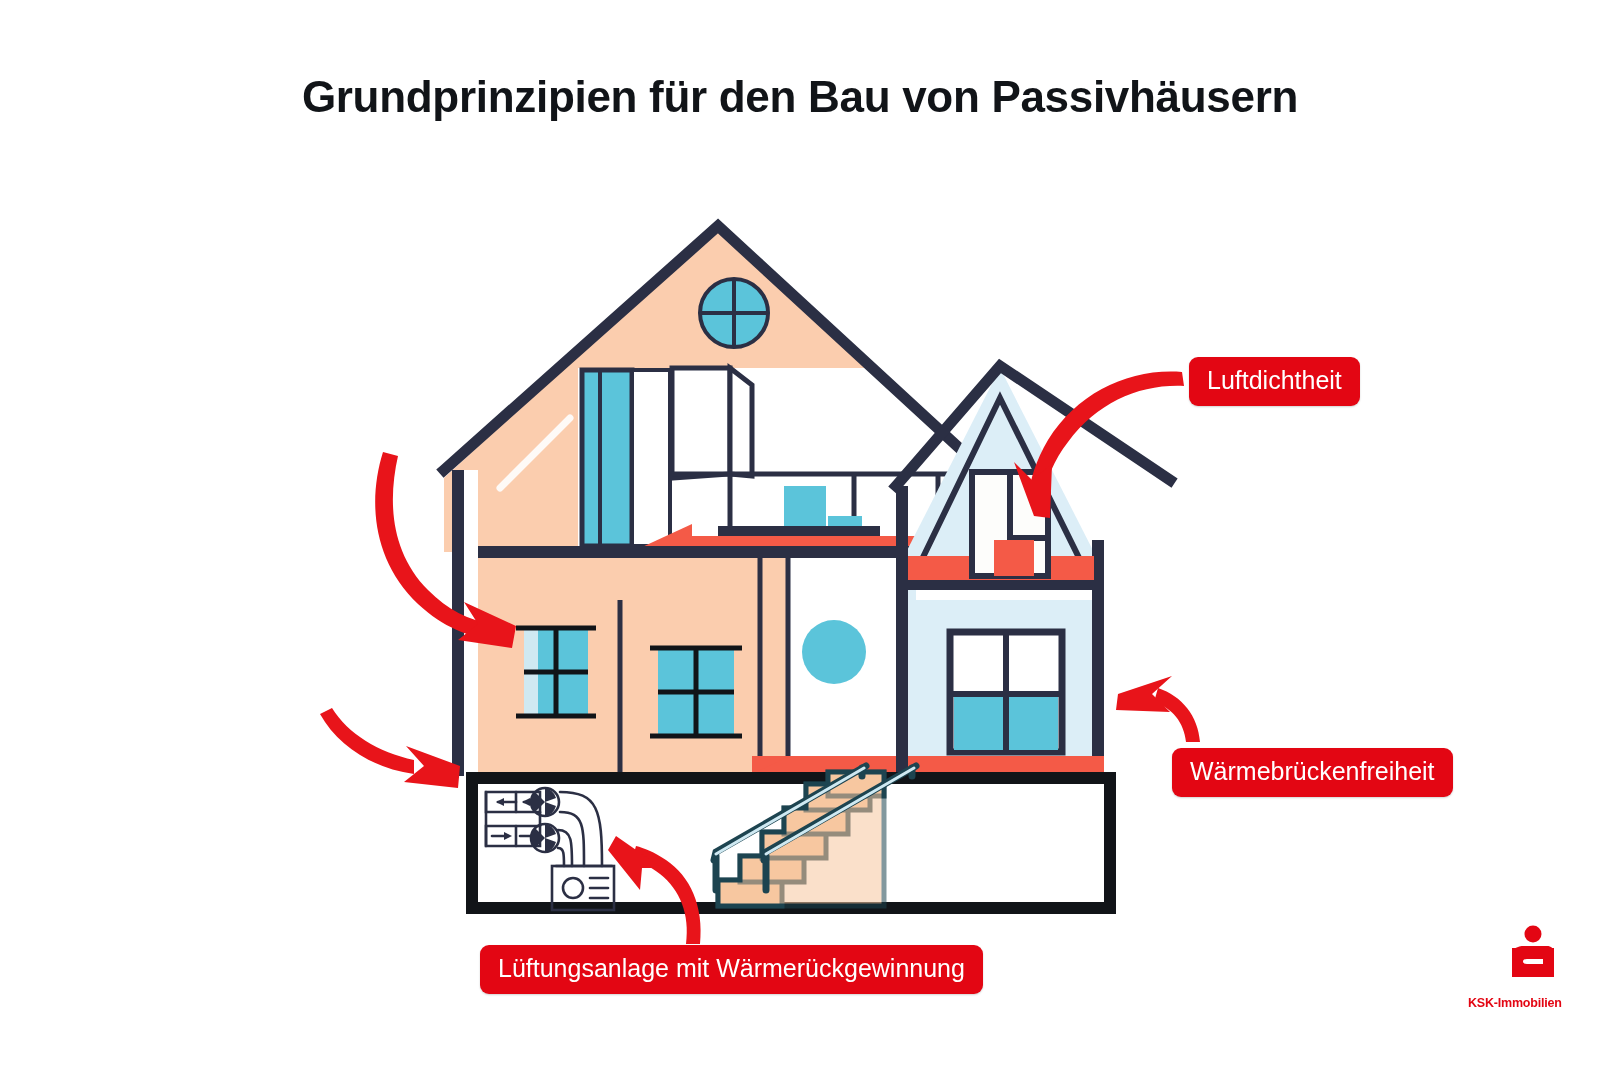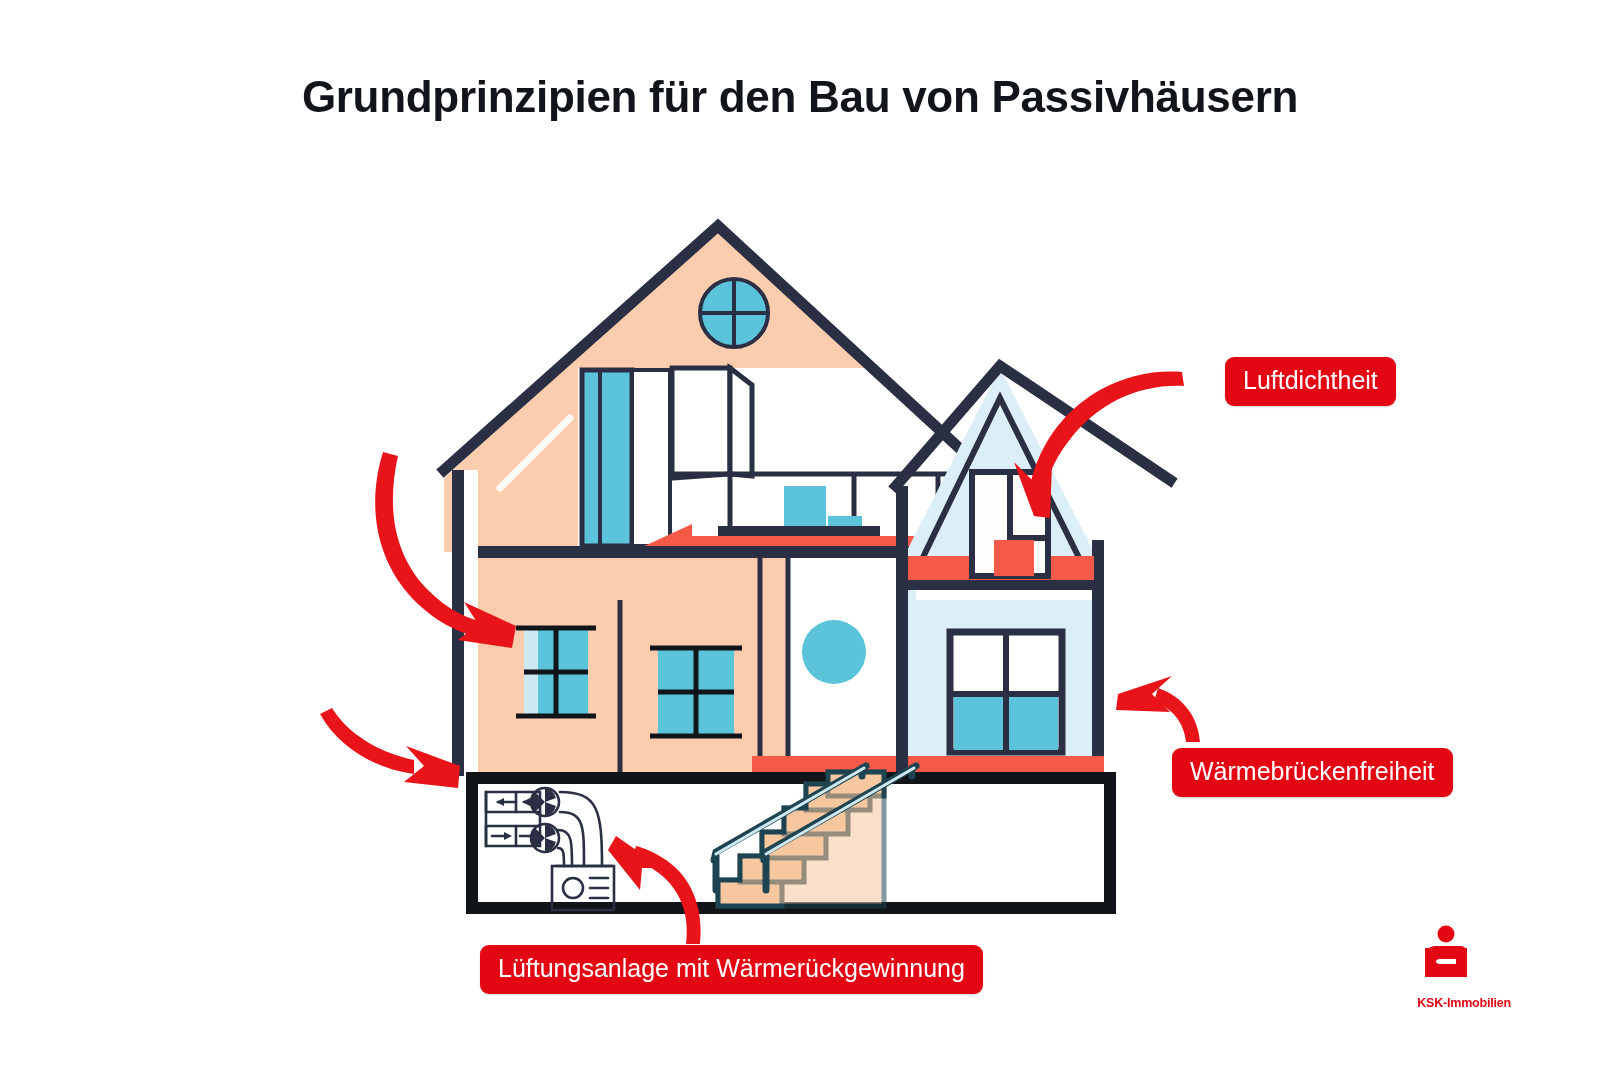--- a/index.html
+++ b/index.html
@@ -37,26 +37,26 @@
     font-size:25px;
     line-height:1;
     padding:11px 18px 13px 18px;
     white-space:nowrap;
     font-family:"Liberation Sans", sans-serif;
     font-weight:400;
     box-shadow:0 1px 2px rgba(0,0,0,.18);
   }
   #pill-fenster{left:128px;top:381px;}
   #pill-daemmung{left:92px;top:657px;}
-  #pill-luft{left:1225px;top:357px;text-align:right;}
+  #pill-luft{left:1189px;top:357px;text-align:right;}
   #pill-bruecken{left:1172px;top:748px;}
   #pill-lueftung{left:473px;top:945px;margin-left:7px;}
 
   
-  .logo{position:absolute;left:1381px;top:925px;width:130px;height:100px;text-align:right;}
+  .logo{position:absolute;left:1468px;top:925px;width:130px;height:100px;text-align:left;}
   .logo-mark{display:block;margin:0 auto;}
   .logo-text{
     display:block;margin-top:5px;
     font-size:12.5px;font-weight:700;color:#e30613;
     font-family:"Liberation Sans", sans-serif;
     letter-spacing:-0.2px;
   }
 </style>
 </head>
 <body>

